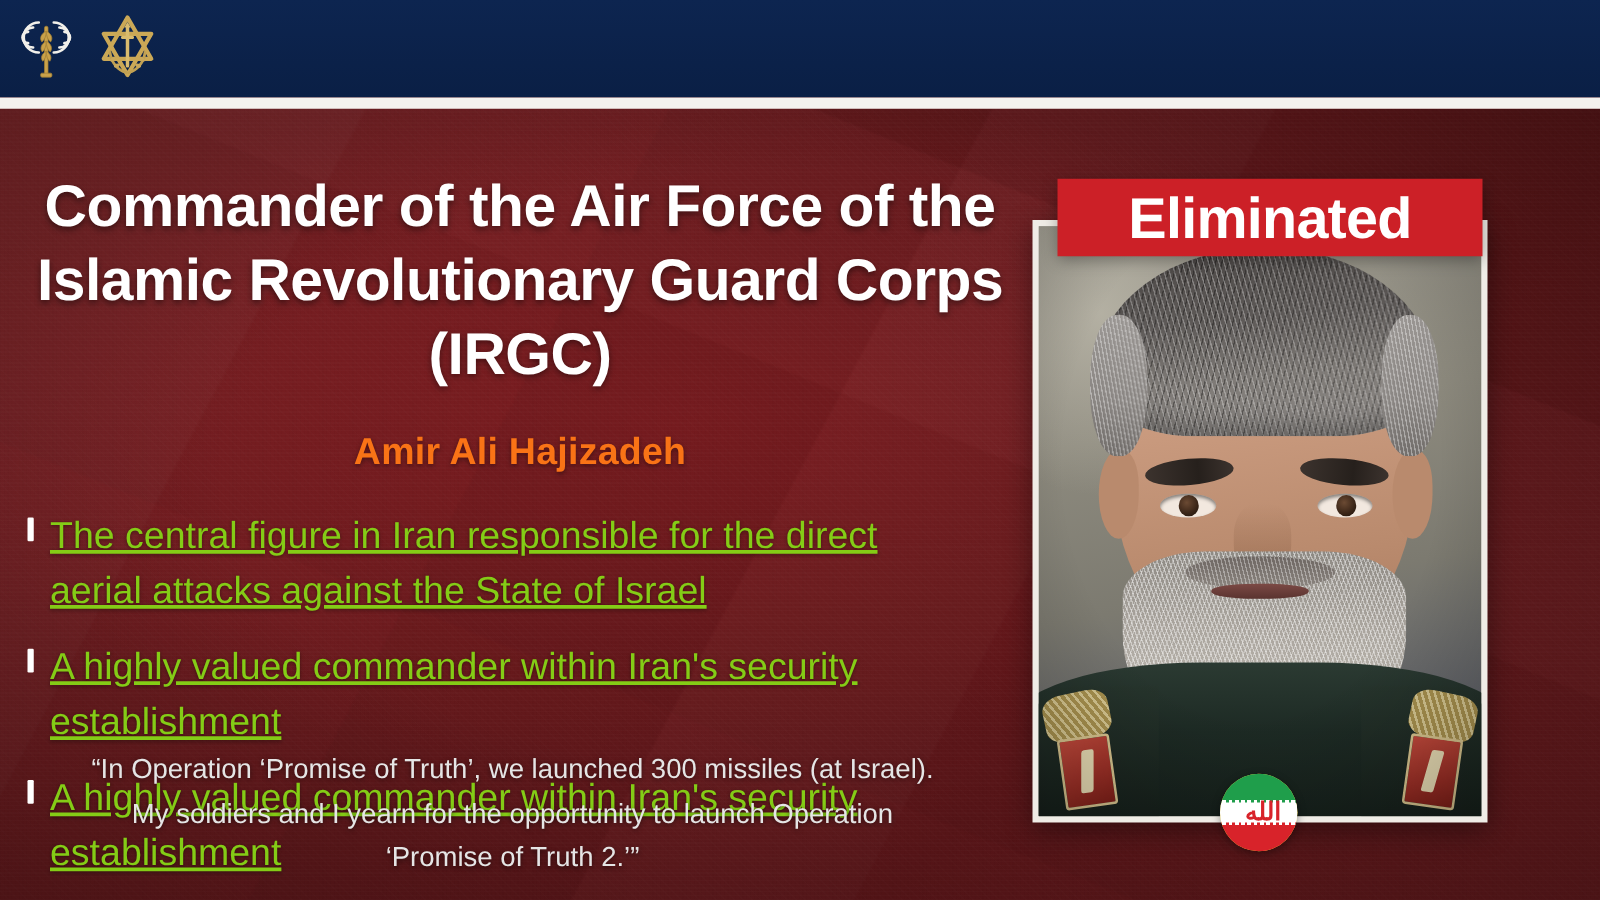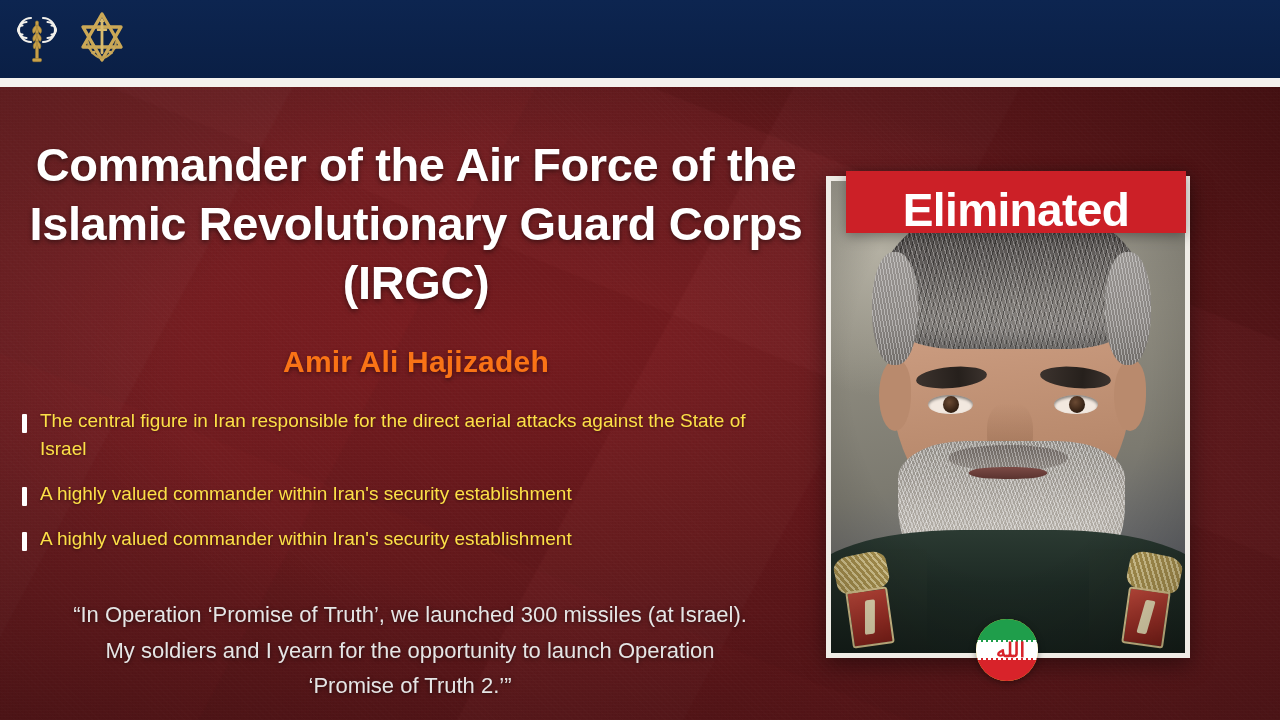--- a/index.html
+++ b/index.html
@@ -138,26 +138,27 @@
   .bullet-mark {
     flex: 0 0 auto;
     width: 5px;
     height: 19px;
     background: #ffffff;
     margin-top: 7px;
     margin-right: 13px;
     border-radius: 1px;
   }
   .bullet-text {
-    color: #fde047;
-    font-size: 19px;
+    color: #84cc16;
+    font-size: 30px;
     line-height: 1.47;
     font-weight: 400;
     text-shadow: 0 1px 3px rgba(0,0,0,.4);
     max-width: 720px;
+    text-decoration: underline;
   }
 
   #quote {
     position: absolute;
     left: 60px;
     top: 510px;
     width: 700px;
     text-align: center;
     color: #e5e5e5;
     font-size: 22px;
@@ -357,24 +358,23 @@
   
   #badge {
     position: absolute;
     left: 846px;
     top: 143px;
     width: 340px;
     height: 62px;
     background: #cc2027;
     z-index: 30;
     display: flex;
-    align-items: flex-end;
+    align-items: center;
     justify-content: center;
     box-shadow: 0 3px 12px rgba(0,0,0,.35);
-    margin-top: 28px;
   }
   #badge-label {
     color: #ffffff;
     font-size: 46px;
     font-weight: 900;
     letter-spacing: -0.6px;
     line-height: 1;
     white-space: nowrap;
   }
 

